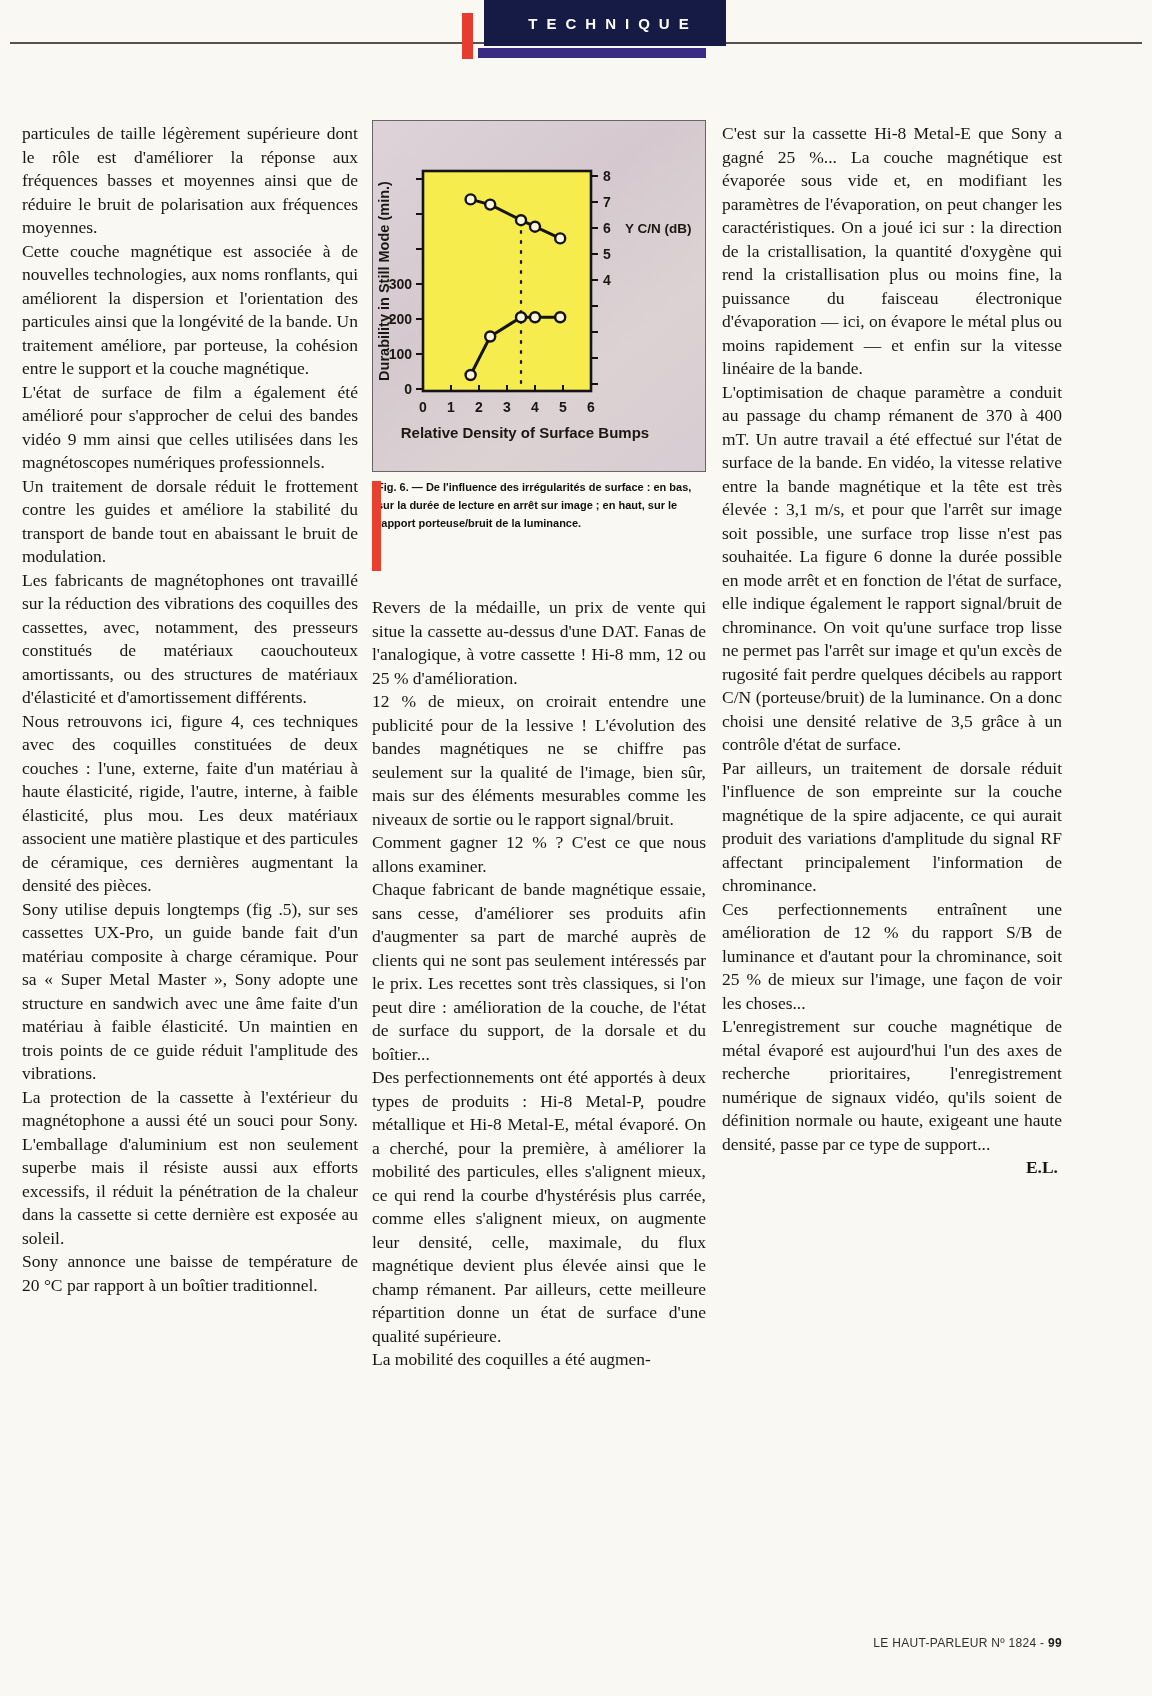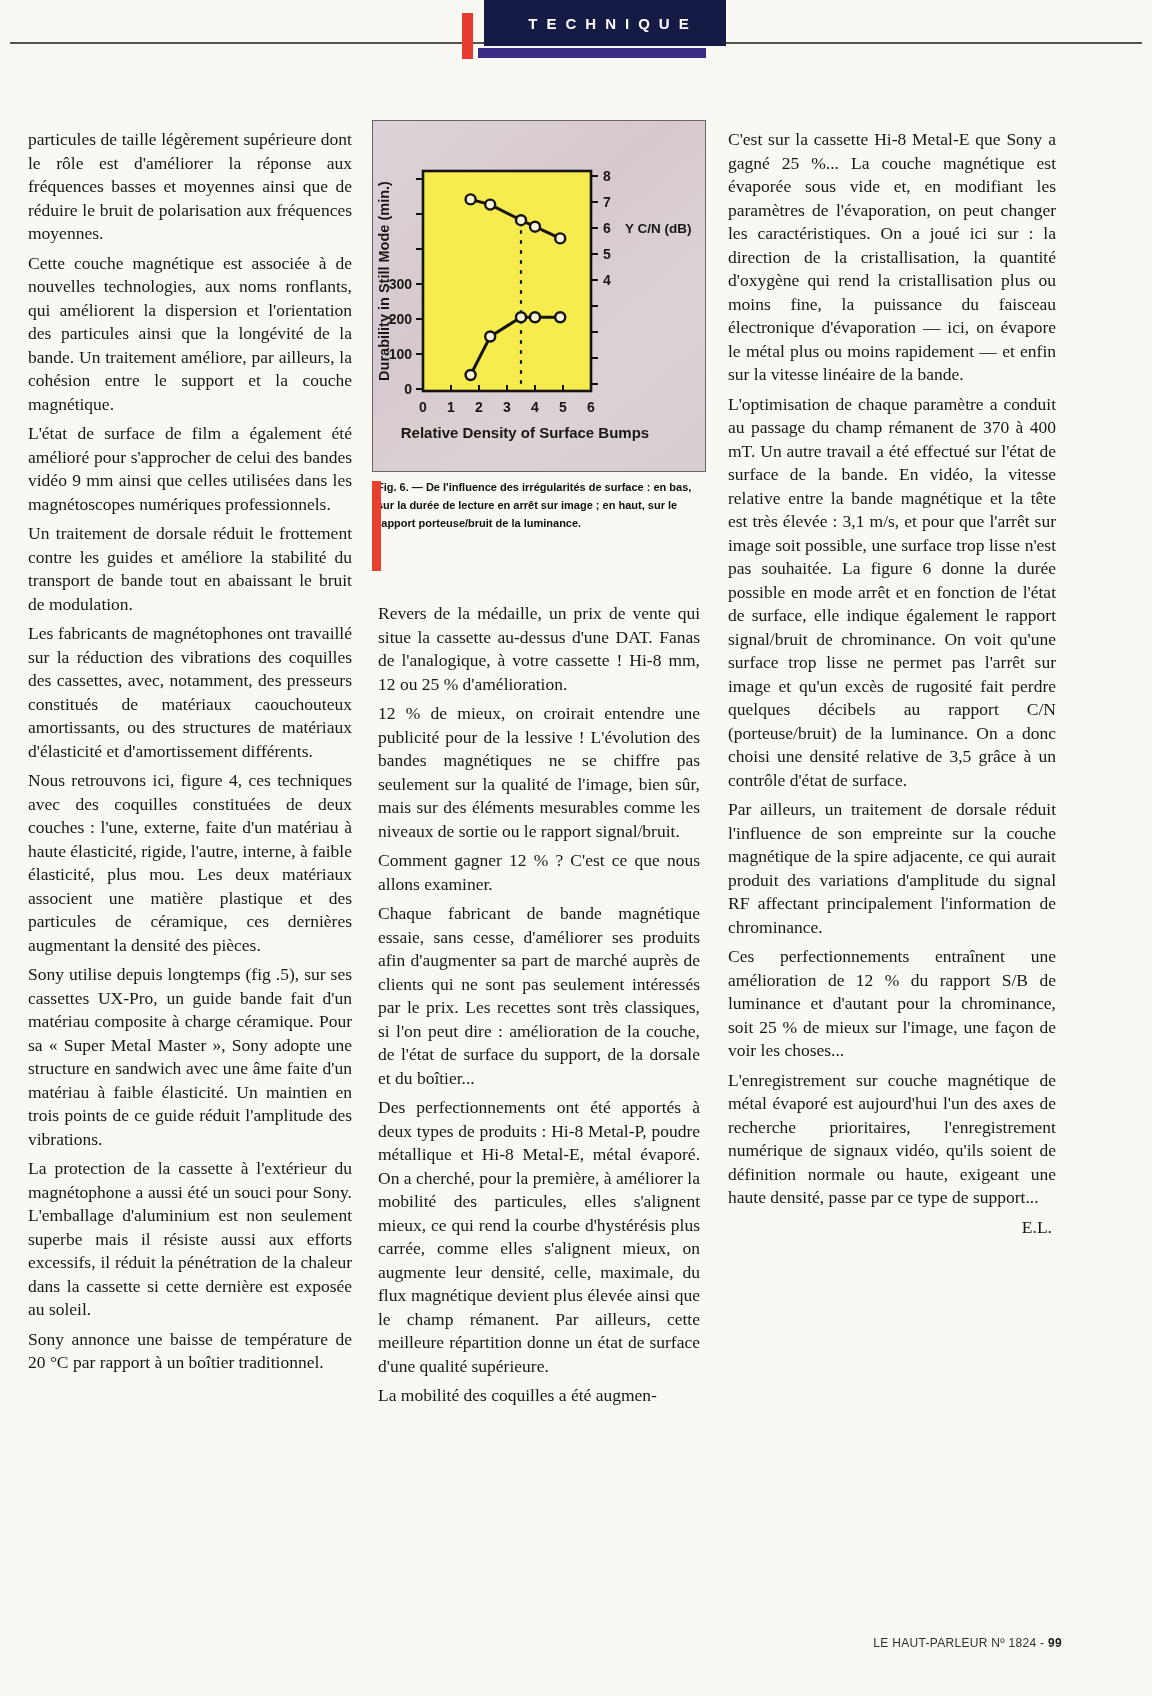--- a/index.html
+++ b/index.html
@@ -11,25 +11,25 @@
   .section-box{position:absolute;left:484px;top:0;width:242px;height:46px;background:#151b45;
                display:flex;align-items:center;justify-content:center;z-index:2;}
   .section-box span{color:#ffffff;font-family:"Liberation Sans",sans-serif;font-weight:bold;
                     font-size:15px;letter-spacing:9px;padding-left:16px;}
   .purple-bar{position:absolute;left:478px;top:48px;width:228px;height:10px;background:#3a2c85;z-index:2;}
   .red-bar{position:absolute;left:462px;top:13px;width:11px;height:46px;background:#e63b2e;z-index:3;}
 
   
   .col{position:absolute;top:122px;width:336px;font-size:17.5px;line-height:23.5px;
        text-align:justify;color:#181715;}
-  .col p{margin:6px;}
+  .col p{margin:0;}
   .col-left{left:22px;}
   .col-middle{left:372px;top:596px;width:334px;}
   .col-right{left:722px;width:340px;}
-  .signature{text-align:right;font-weight:normal;padding-right:4px;margin-top:1px;}
+  .signature{text-align:right;font-weight:bold;padding-right:4px;margin-top:1px;}
 
   
   .figure-box{position:absolute;left:372px;top:120px;width:334px;height:352px;margin:0;
               background:linear-gradient(140deg,#ddd3d8 0%,#d5c9cf 40%,#dcd2d3 70%,#d7ccd2 100%);
               border:1px solid #6a6468;box-sizing:border-box;}
   .figure-box svg{display:block;}
   svg text{font-family:"Liberation Sans",sans-serif;font-weight:bold;fill:#1a1812;}
 
   .caption{position:absolute;left:372px;top:478px;width:334px;}
   .caption-bar{position:absolute;left:0;top:3px;width:9px;height:90px;background:#e8402c;}
@@ -48,21 +48,21 @@
 
   <div class="rule"></div>
   <div class="section-box">
     <span>TECHNIQUE</span>
   </div>
   <div class="purple-bar"></div>
   <div class="red-bar"></div>
 
   <section class="col col-left">
     <p>particules de taille légèrement supérieure dont le rôle est d'améliorer la réponse aux fréquences basses et moyennes ainsi que de réduire le bruit de polarisation aux fréquences moyennes.</p>
-    <p>Cette couche magnétique est associée à de nouvelles technologies, aux noms ronflants, qui améliorent la dispersion et l'orientation des particules ainsi que la longévité de la bande. Un traitement améliore, par ailleurs, la cohésion entre le support et la couche magnétique.</p>
+    <p>Cette couche magnétique est associée à de nouvelles technologies, aux noms ronflants, qui améliorent la dispersion et l'orientation des particules ainsi que la longévité de la bande. Un traitement améliore, par porteuse, la cohésion entre le support et la couche magnétique.</p>
     <p>L'état de surface de film a également été amélioré pour s'approcher de celui des bandes vidéo 9 mm ainsi que celles utilisées dans les magnétoscopes numériques professionnels.</p>
     <p>Un traitement de dorsale réduit le frottement contre les guides et améliore la stabilité du transport de bande tout en abaissant le bruit de modulation.</p>
     <p>Les fabricants de magnétophones ont travaillé sur la réduction des vibrations des coquilles des cassettes, avec, notamment, des presseurs constitués de matériaux caouchouteux amortissants, ou des structures de matériaux d'élasticité et d'amortissement différents.</p>
     <p>Nous retrouvons ici, figure 4, ces techniques avec des coquilles constituées de deux couches&nbsp;: l'une, externe, faite d'un matériau à haute élasticité, rigide, l'autre, interne, à faible élasticité, plus mou. Les deux matériaux associent une matière plastique et des particules de céramique, ces dernières augmentant la densité des pièces.</p>
     <p>Sony utilise depuis longtemps (fig .5), sur ses cassettes UX-Pro, un guide bande fait d'un matériau composite à charge céramique. Pour sa «&nbsp;Super Metal Master&nbsp;», Sony adopte une structure en sandwich avec une âme faite d'un matériau à faible élasticité. Un maintien en trois points de ce guide réduit l'amplitude des vibrations.</p>
     <p>La protection de la cassette à l'extérieur du magnétophone a aussi été un souci pour Sony. L'emballage d'aluminium est non seulement superbe mais il résiste aussi aux efforts excessifs, il réduit la pénétration de la chaleur dans la cassette si cette dernière est exposée au soleil.</p>
     <p>Sony annonce une baisse de température de 20&nbsp;°C par rapport à un boîtier traditionnel.</p>
   </section>
 
   <figure class="figure-box">

